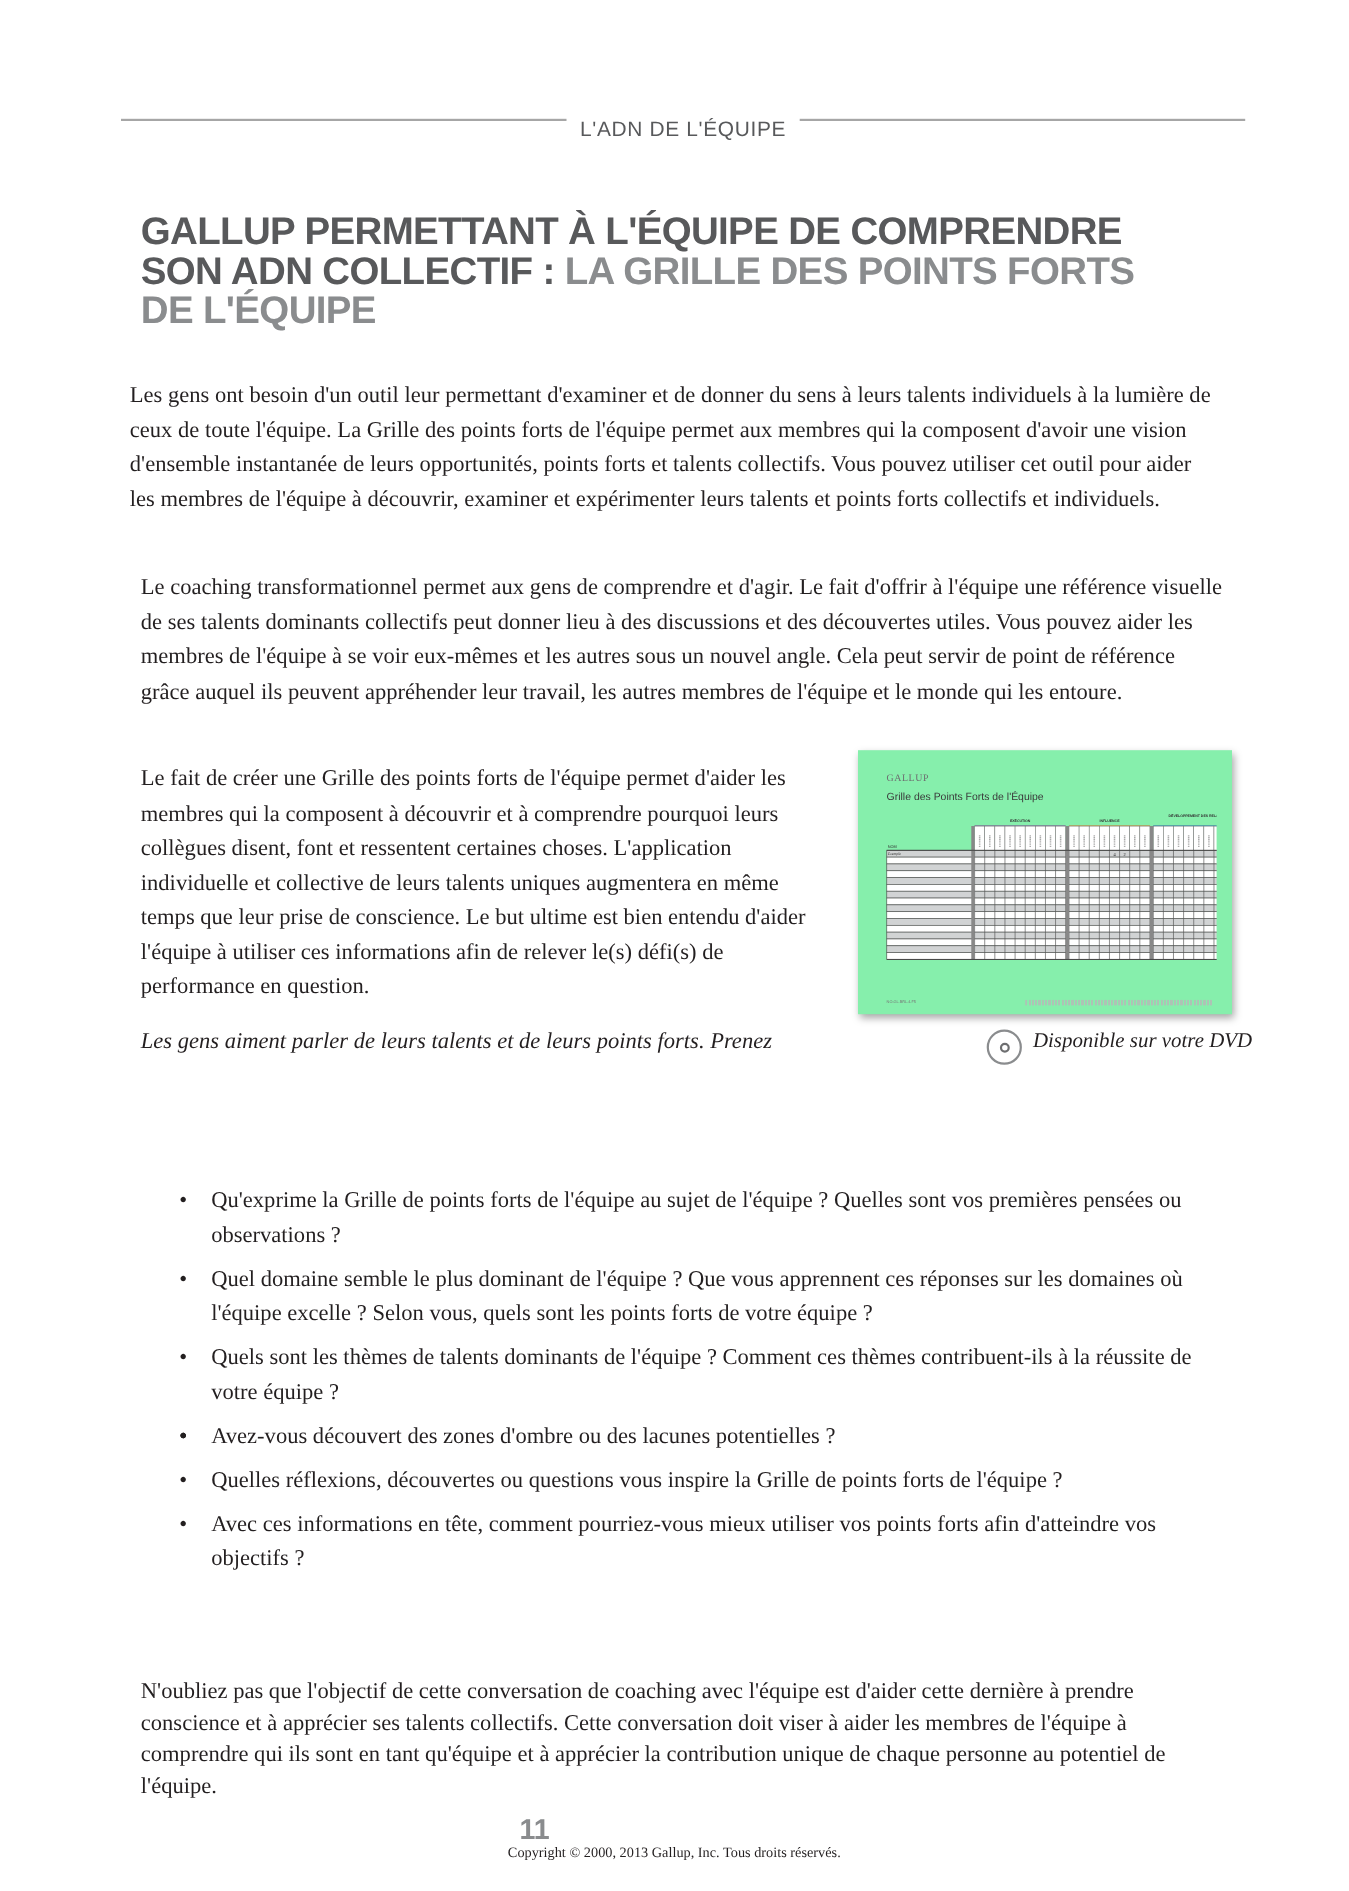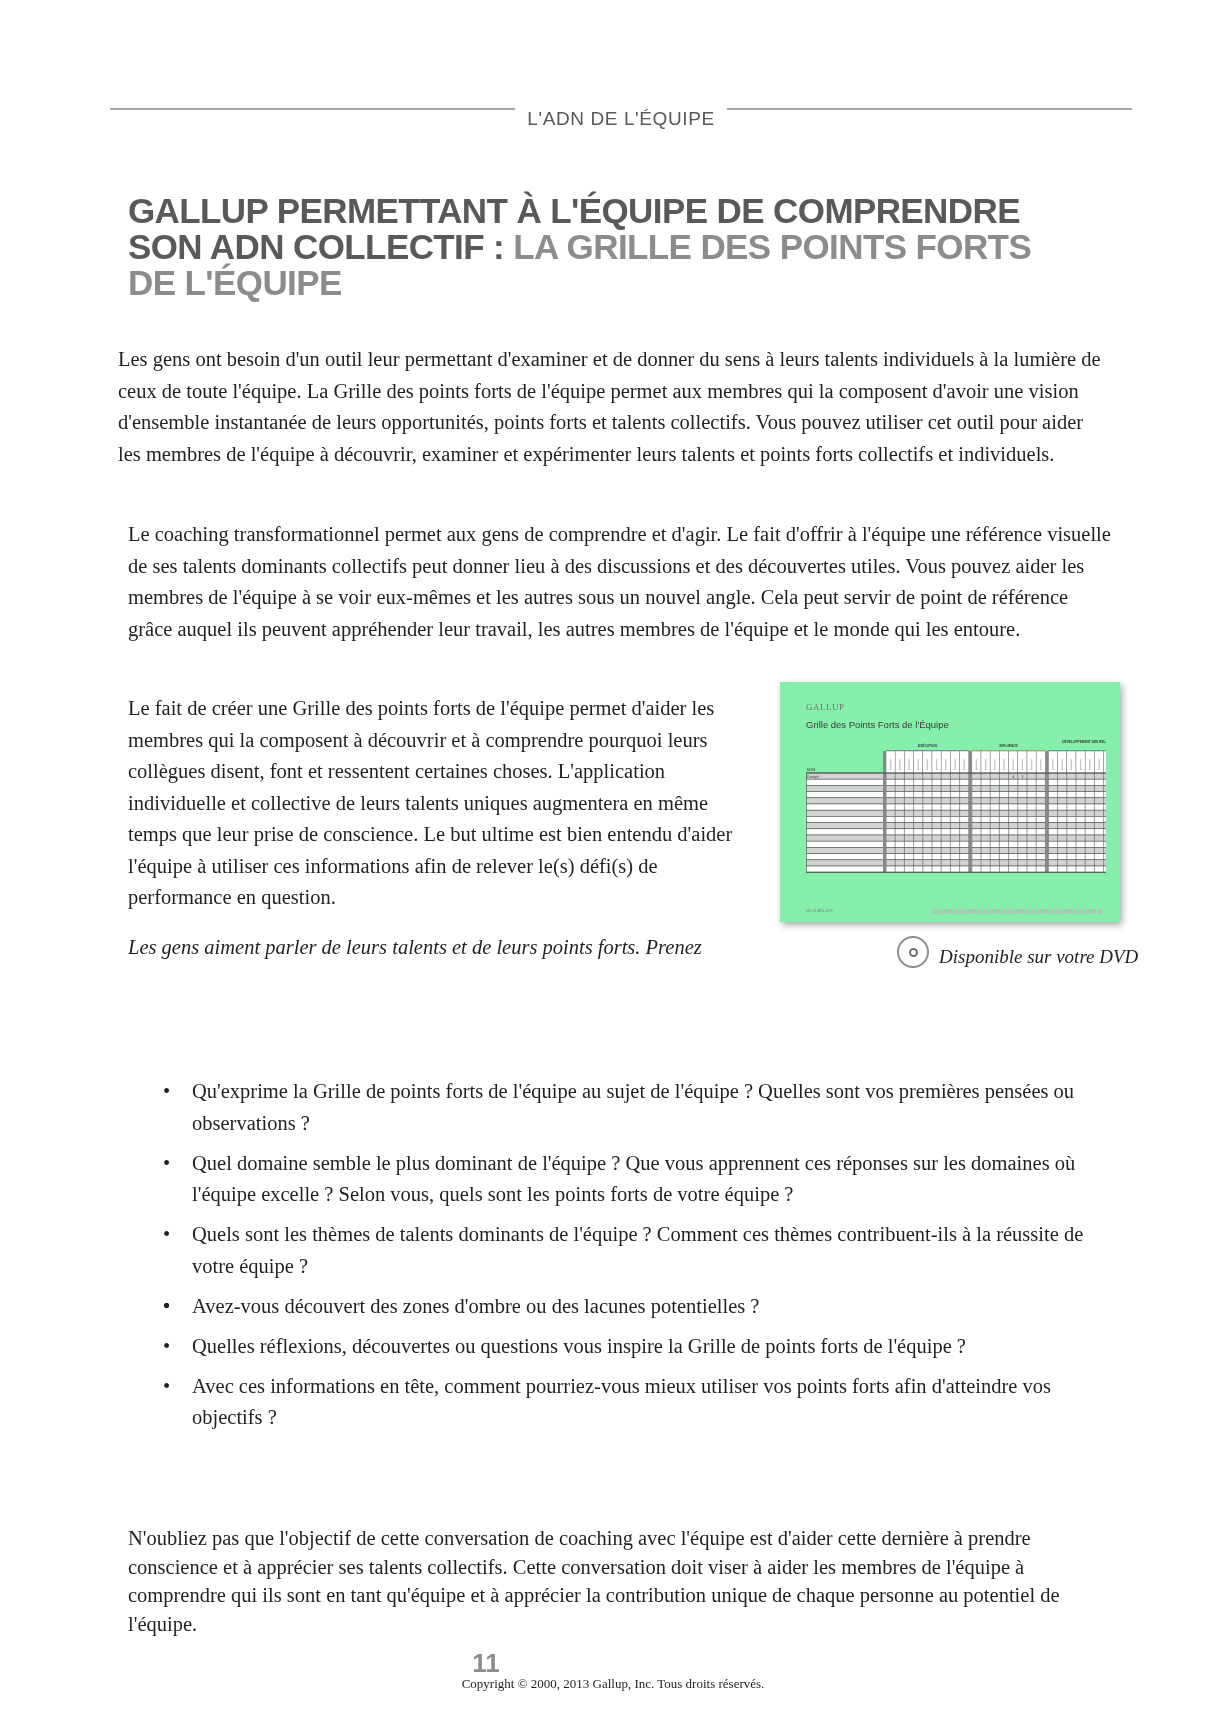--- a/index.html
+++ b/index.html
@@ -14,21 +14,21 @@
   .p2 { top: 519px; left: 128px; width: 985px; }
   .p3 { top: 693px; left: 128px; width: 630px; }
   .p4 { top: 932px; left: 128px; width: 985px; }
   .p4 .first-line { display: inline-block; width: 620px; font-style: italic; }
   .thumb { position: absolute; top: 682px; left: 780px; width: 340px; height: 240px; background: #86efac; box-shadow: 2px 3px 7px rgba(0,0,0,0.35); }
   .thumb .brand { position: absolute; top: 20px; left: 26px; font-family: "Liberation Serif", serif; font-size: 9px; color: #6d6e70; letter-spacing: 0.5px; }
   .thumb .ttitle { position: absolute; top: 37px; left: 26px; font-family: "Liberation Sans", sans-serif; font-size: 9.5px; color: #3a3a3a; }
   .thumb .footer-code { position: absolute; bottom: 9px; left: 26px; font-family: "Liberation Sans", sans-serif; font-size: 3.5px; color: #777; }
   .thumb .footer-copy { position: absolute; bottom: 8px; right: 18px; width: 170px; height: 5px; background: repeating-linear-gradient(90deg, #b8b8b8 0 2px, transparent 2px 3px); opacity: 0.8; }
   .thumb svg { position: absolute; left: 26px; top: 55px; }
-  .dvd { position: absolute; top: 936px; left: 897px; display: flex; align-items: flex-end; }
+  .dvd { position: absolute; top: 936px; left: 897px; display: flex; align-items: flex-start; }
   .dvd .disc { width: 32px; height: 32px; border-radius: 50%; border: 2px solid #8a8c8e; box-sizing: border-box; display: flex; align-items: center; justify-content: center; }
   .dvd .disc .hole { width: 9px; height: 9px; border-radius: 50%; border: 2.5px solid #6d6e70; box-sizing: border-box; }
   .dvd .dvd-label { font-family: "Liberation Serif", serif; font-style: italic; font-size: 19px; color: #231f20; margin-left: 10px; white-space: nowrap; }
   .questions { position: absolute; top: 1076px; left: 160px; width: 950px; margin: 0; padding: 0; list-style: none; font-family: "Liberation Serif", serif; font-size: 20.5px; line-height: 31.5px; color: #231f20; }
   .questions li { position: relative; padding-left: 32px; margin-bottom: 8.5px; }
   .questions li .bullet { position: absolute; left: 3px; top: 0; }
   .p5 { top: 1524px; left: 128px; width: 990px; line-height: 28.5px; }
   .page-number { position: absolute; top: 1648px; left: 0; width: 972px; text-align: center; font-family: "Liberation Sans", sans-serif; font-weight: bold; font-size: 26px; color: #8a8c8e; }
   .copyright { position: absolute; top: 1676px; left: 0; width: 1226px; text-align: center; font-family: "Liberation Serif", serif; font-size: 13px; color: #231f20; }
 </style>

